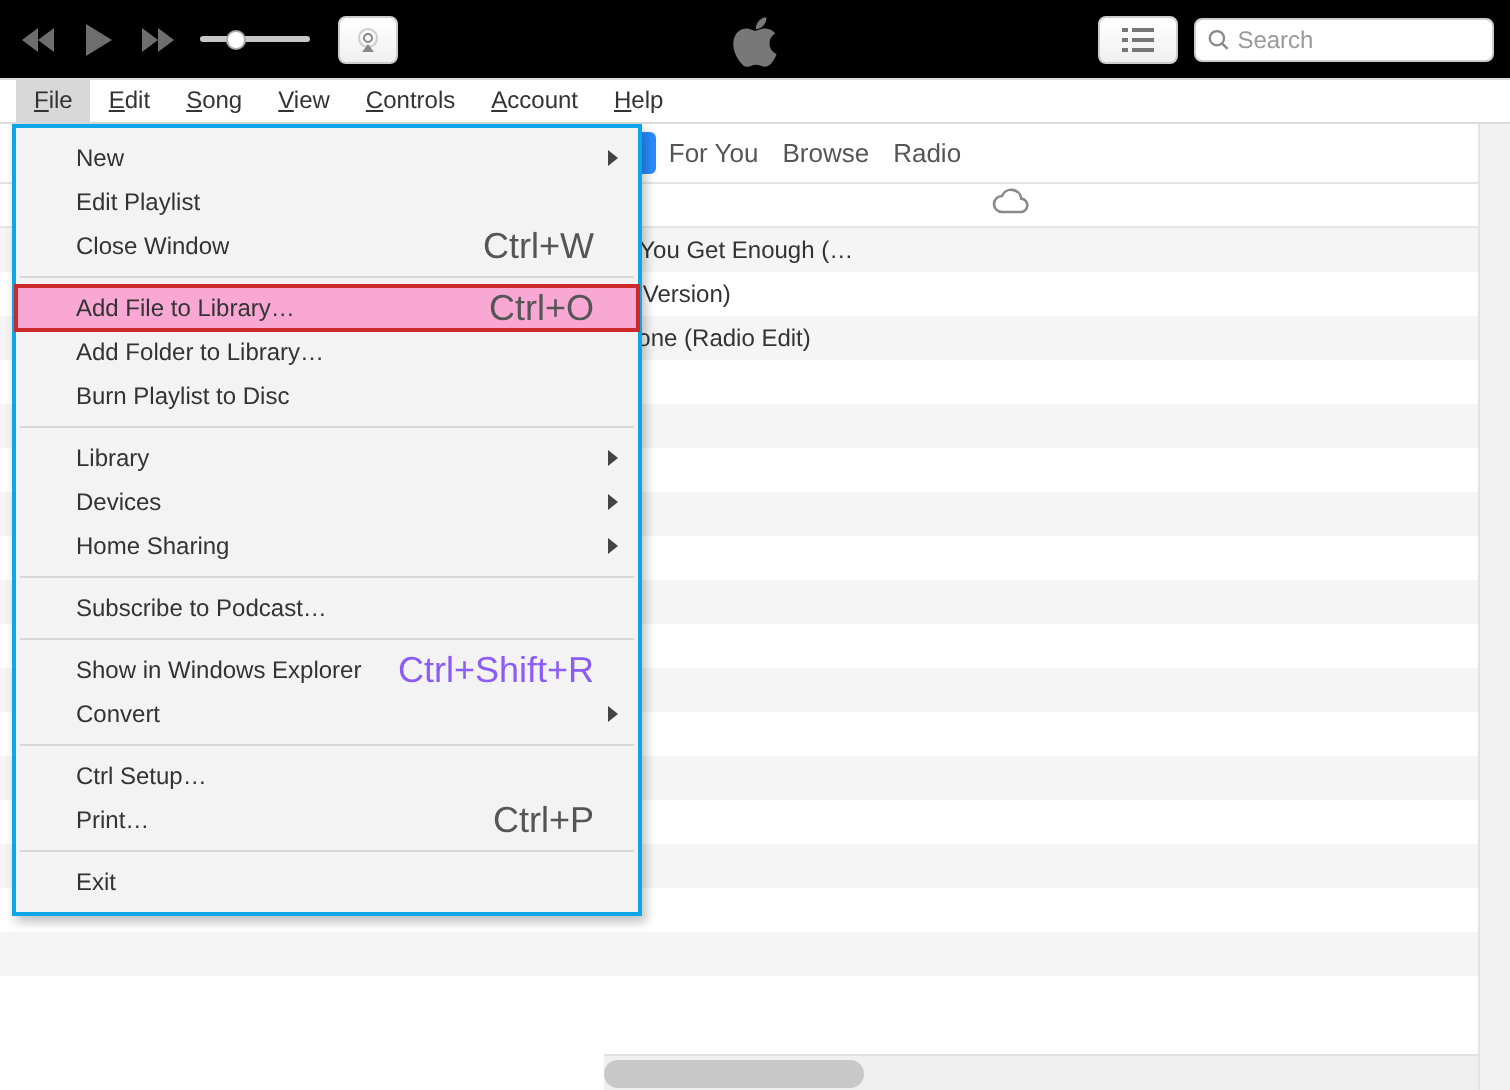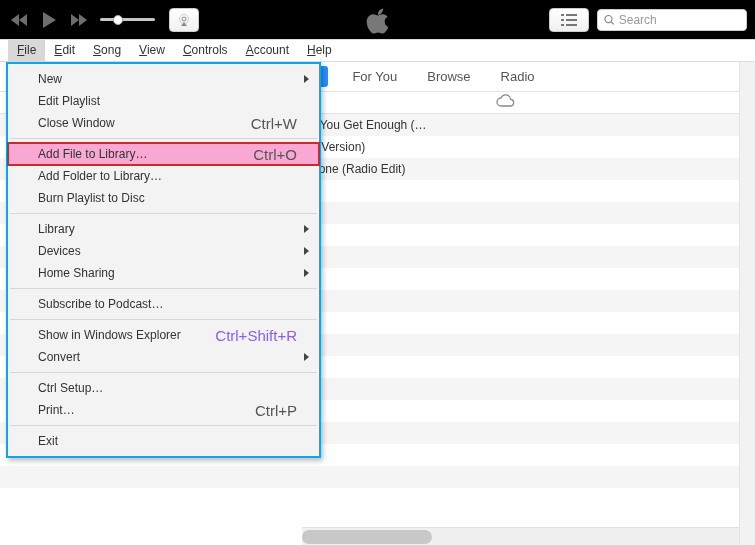--- a/index.html
+++ b/index.html
@@ -23,41 +23,41 @@
 
   
   .menubar { height:22px; background:#fff; border-bottom:1px solid #dcdcdc; display:flex; align-items:stretch; padding-left:8px;text-align:right; }
   .menubar .m { padding:0 9px; display:flex; align-items:center; font-size:12px; color:#222; }
   .menubar .m.active { background:#d8d8d8; }
   .menubar .m span { border-bottom:1px solid transparent; }
   .menubar .m .ul { text-decoration:underline; text-underline-offset:1px; }
 
   
   .tabsrow { height:30px; background:#fff; border-bottom:1px solid #e5e5e5; display:flex; align-items:center; }
-  .tabsrow .tabs { margin-left:290px; display:flex; gap:18px; align-items:center; }
+  .tabsrow .tabs { margin-left:290px; display:flex; align-items:center; }
   .tabsrow .tab { font-size:13px; color:#555; padding:3px 6px; }
   .tabsrow .tab.primary { background:#2a8cff; color:#fff; border-radius:3px; padding:3px 8px; }
 
   
   .colhead { height:22px; background:#fff; border-bottom:1px solid #e5e5e5; position:relative; }
   .cloud { position:absolute; right:240px; top:2px; color:#8b8b8b; }
 
   
   .songlist { flex:1; background:#fff; overflow-y:hidden; position:relative; }
   .row { height:22px; display:flex; align-items:center; }
   .row.alt { background:#f5f5f5; }
   .row .title { position:absolute; left:302px; font-size:12px; color:#333; white-space:nowrap; }
   .songlist .hscroll-area { position:absolute; left:302px; right:2px; bottom:0; height:18px; background:#f0f0f0; border-top:1px solid #e1e1e1; }
   .songlist .hscroll-thumb { position:absolute; left:0; top:2px; width:130px; height:14px; background:#c8c8c8; border-radius:7px; }
 
   
   .dropdown { position:absolute; top:62px; left:6px; width:315px; background:#f3f3f3; border:2px solid #0ea5e9; box-shadow:2px 3px 5px rgba(0,0,0,0.25); z-index:100; padding:4px 0; }
   .di { display:flex; align-items:center; height:22px; padding:0 22px 0 30px; font-size:12px; color:#222; position:relative; }
   .di.disabled { color:#9b9b9b; }
-  .di .kb { margin-left:auto; color:#555; font-size:15px; }
+  .di .kb { margin-left:auto; color:#555; font-size:18px; }
   .di.disabled .kb { color:#8b5cf6; }
   .di.has-sub::after { content:""; position:absolute; right:10px; top:50%; transform:translateY(-50%); border-left:5px solid #444; border-top:4px solid transparent; border-bottom:4px solid transparent; }
   .sep { height:1px; background:#d7d7d7; margin:4px 2px; }
   .di.highlight { background:#f9a8d4; outline:2px solid #cc2a2a; outline-offset:-1px; }
 
   
   .vscroll { position:absolute; right:0; top:62px; bottom:0; width:16px; background:#f2f2f2; border-left:1px solid #e4e4e4; }
 
   svg { display:block; }
 </style>

